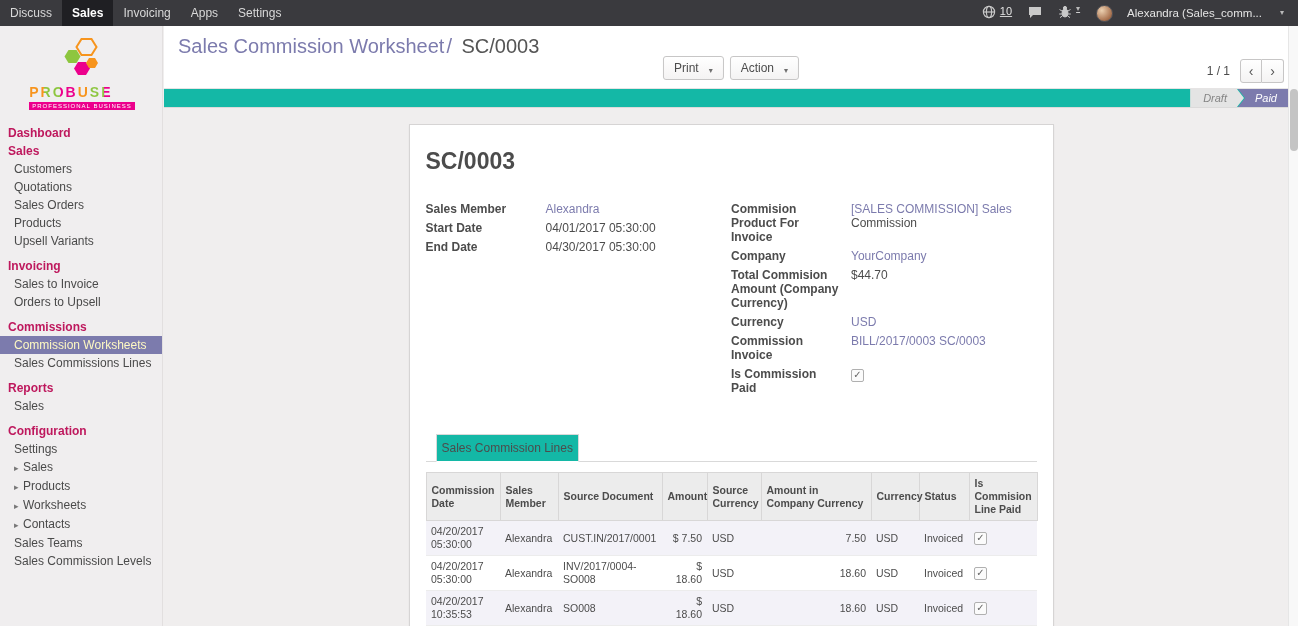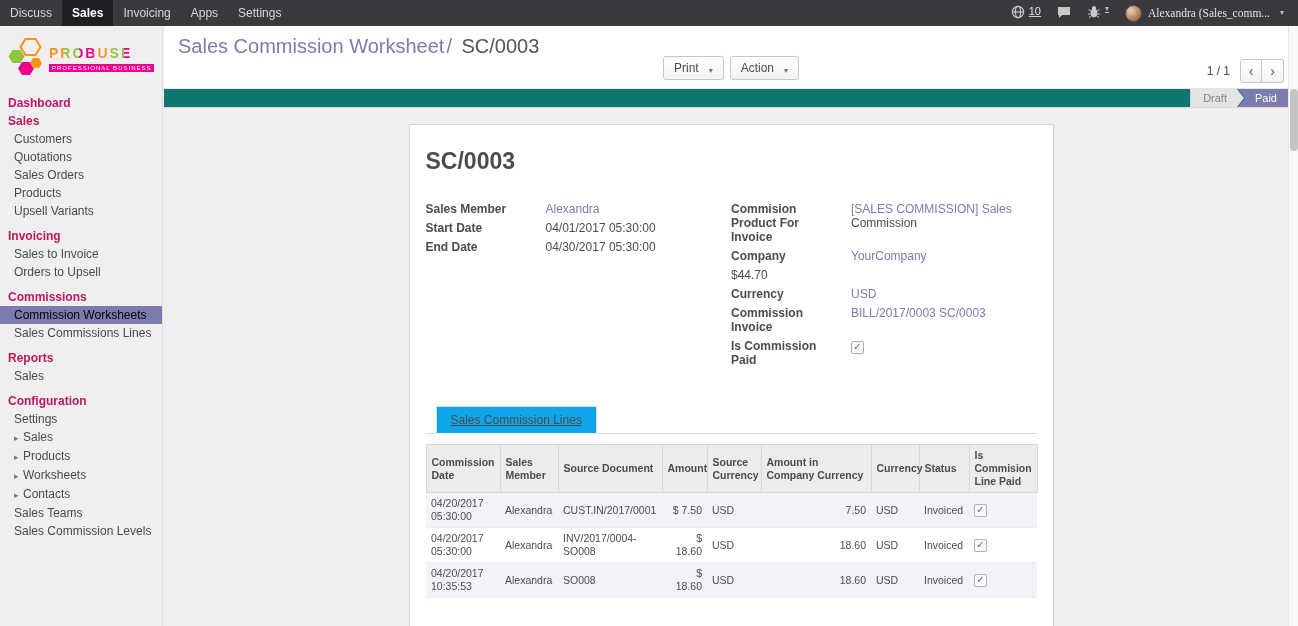--- a/index.html
+++ b/index.html
@@ -35,40 +35,40 @@
   }
   .menu.active { background: #1f1f23; color: #ffffff; font-weight: bold; }
   .top-right { display: flex; align-items: center; padding-right: 6px; }
   .top-item {
     display: flex; align-items: flex-start;
     height: 16px; padding: 0 8px;
     cursor: pointer; color: #cfcfcf; text-decoration: underline;
   }
   .top-item .count { margin-left: 4px; font-size: 11px; color: #e2e2e2; }
   .caret { font-size: 8px; color: #b9b9b9; margin-left: 4px; line-height: 1; }
-  .user-menu { display: flex; align-items: center; gap: 6px; height: 26px; padding: 0 8px; cursor: pointer; font-family: Liberation Serif, serif; }
+  .user-menu { display: flex; align-items: center; gap: 14px; height: 26px; padding: 0 8px; cursor: pointer; }
   .avatar {
     width: 17px; height: 17px; border-radius: 50%;
     background: radial-gradient(circle at 32% 30%, #ecd0b0, #a8714e 70%, #6e4630);
     border: 1px solid #55555a;
     display: inline-block;
   }
   .user-name { font-size: 11.5px; color: #e4e4e4; white-space: nowrap; }
   .ticon { display: block; }
 
   
   .sidebar {
     position: absolute; left: 0; top: 26px; bottom: 0;
     width: 163px;
     background: #f0eeef;
     border-right: 1px solid #e2dfdf;
     overflow: hidden;
     z-index: 20;
   }
-  .logo { padding: 12px 6px 14px 8px; display: flex; align-items: center; gap: 5px; cursor: pointer; }
+  .logo { padding: 12px 6px 14px 8px; display: flex; align-items: center; gap: 5px; cursor: pointer; flex-direction: column; }
   .logo-title {
     font-size: 14px; font-weight: bold; letter-spacing: 2px;
     background: linear-gradient(90deg,#f7941d 0 14%,#8dc63f 14% 29%,#ec008c 29% 43%,#f7941d 43% 57%,#8dc63f 57% 71%,#ec008c 71% 86%,#f7941d 86% 100%);
     -webkit-background-clip: text; background-clip: text; color: transparent;
     line-height: 1.1;
   }
   .logo-sub {
     background: #ec008c; color: #ffffff;
     font-size: 6px; letter-spacing: 1px;
     padding: 1px 3px; margin-top: 2px; white-space: nowrap;
@@ -78,21 +78,21 @@
     color: #be185d; font-weight: bold;
     padding: 2px 8px; margin-top: 7px;
     cursor: pointer; white-space: nowrap;
   }
   .nav-heading.tight { margin-top: 0; }
   .nav-item {
     padding: 2px 8px 2px 14px;
     color: #4a4a4a; cursor: pointer; white-space: nowrap;
     line-height: 14px;
   }
-  .nav-item.selected { background: #7c7bad; color: #000000; }
+  .nav-item.selected { background: #7c7bad; color: #fef9c3; }
   .nav-item.cfg { }
   .nav-item.cfg-plain { padding-left: 14px; }
   .tri { display: inline-block; width: 9px; font-size: 9px; color: #777777; }
 
   
   .main { margin-left: 164px; position: relative; }
 
   .control-panel {
     background: #ffffff;
     height: 63px;
@@ -131,23 +131,24 @@
     border: 1px solid #c7c6c6;
     display: flex; align-items: center; justify-content: center;
     font-size: 14px; color: #555555; cursor: pointer;
     font-family: inherit;
   }
   .pager-btn.prev { border-radius: 3px 0 0 3px; }
   .pager-btn.next { border-radius: 0 3px 3px 0; border-left: none; }
 
   .status-row {
     height: 19px;
-    background: #0f766e;
+    background: #14b8a6;
     border-bottom: 1px solid #dbdada;
     position: relative;
+    font-style: italic;
   }
   .statuses { position: absolute; right: 8px; top: 0; display: flex; height: 18px; }
   .status {
     font-size: 11px; line-height: 18px;
     padding: 0 13px; color: #848484;
     white-space: nowrap;
   }
   .status.draft {
     background: #e4e4e4;
     clip-path: polygon(0 0, calc(100% - 7px) 0, 100% 50%, calc(100% - 7px) 100%, 0 100%);
@@ -189,25 +190,25 @@
     width: 13px; height: 13px;
     border: 1px solid #b0b0b0; border-radius: 2px;
     background: #fbfbfb;
     align-items: center; justify-content: center;
   }
   .cb i { font-style: normal; font-size: 10px; color: #666666; line-height: 1; }
 
   .tabs { margin-top: 34px; border-bottom: 1px solid #d9d9d9; padding-left: 10px; }
   .tab {
     display: inline-block;
-    padding: 6px 14px;
-    background: #0ea5e9;
+    padding: 6px 5px;
+    background: #14b8a6;
     border: 1px solid #d9d9d9; border-bottom: 1px solid #ffffff;
     margin-bottom: -1px;
-    color: #4c4c4c; cursor: pointer; text-decoration: underline;
+    color: #4c4c4c; cursor: pointer;
   }
 
   table.lines {
     width: 100%;
     border-collapse: collapse;
     table-layout: fixed;
     margin-top: 10px;
     font-size: 10.5px;
   }
   table.lines th {
@@ -405,20 +406,21 @@
             <div class="fvalue">
               <a class="link">[SALES COMMISSION] Sales</a>
               <div class="rest-line">Commission</div>
             </div>
           </div>
           <div class="field">
             <div class="flabel">Company</div>
             <div class="fvalue"><a class="link">YourCompany</a></div>
           </div>
           <div class="field">
+            <div class="flabel">Total Commision Amount (Company Currency)</div>
             <div class="fvalue">$44.70</div>
           </div>
           <div class="field">
             <div class="flabel">Currency</div>
             <div class="fvalue"><a class="link">USD</a></div>
           </div>
           <div class="field">
             <div class="flabel">Commission Invoice</div>
             <div class="fvalue"><a class="link">BILL/2017/0003 SC/0003</a></div>
           </div>

